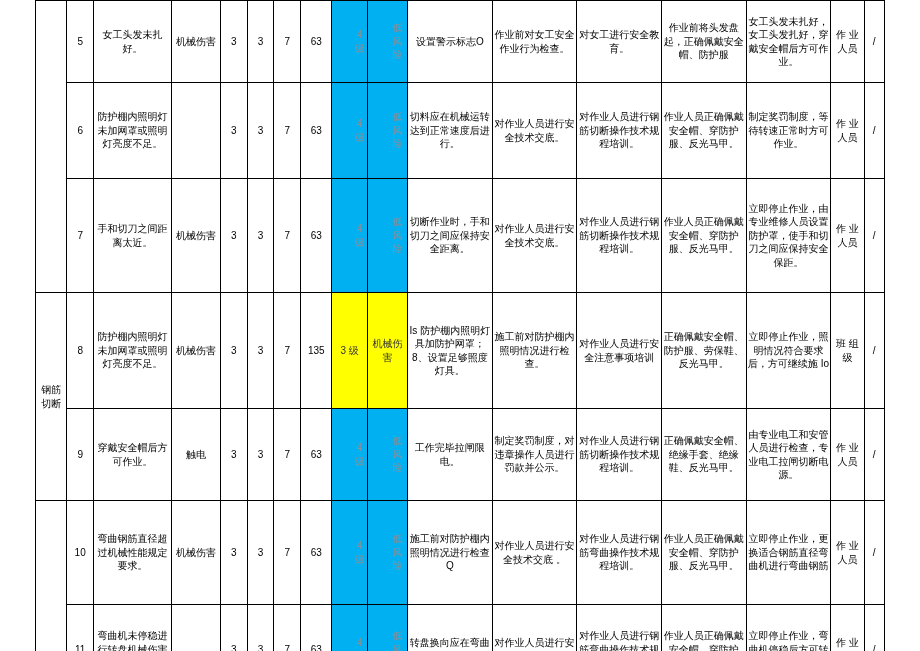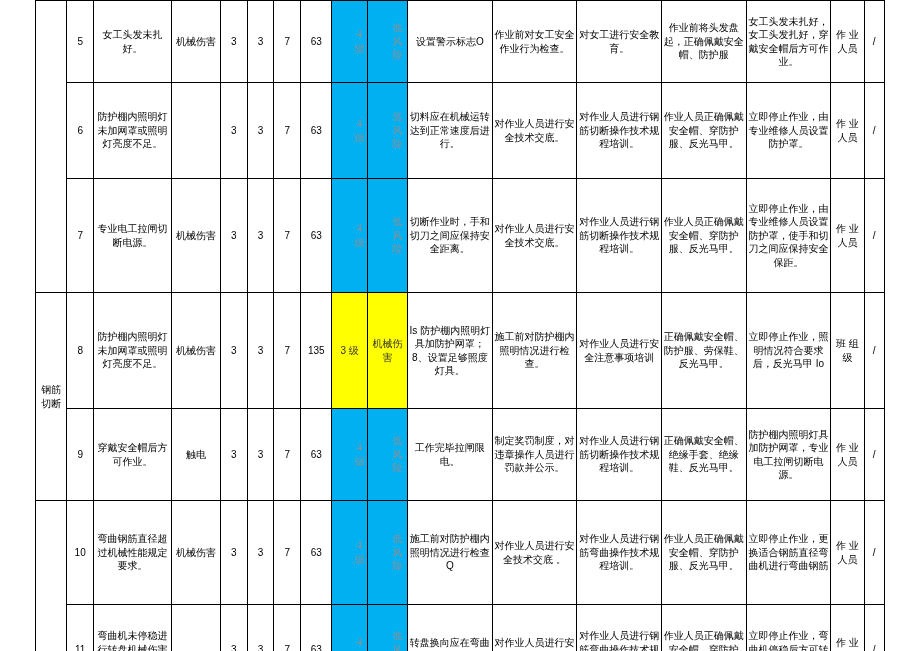--- a/index.html
+++ b/index.html
@@ -100,28 +100,28 @@
   <td>3</td>
   <td>3</td>
   <td>7</td>
   <td>63</td>
   <td class="blue">4 级</td>
   <td class="blue">低风险</td>
   <td>切料应在机械运转达到正常速度后进行。</td>
   <td>对作业人员进行安全技术交底。</td>
   <td>对作业人员进行钢筋切断操作技术规程培训。</td>
   <td>作业人员正确佩戴安全帽、穿防护服、反光马甲。</td>
-  <td>立即停止作业，由专业维修人员设置防护罩。</td>
+  <td>制定奖罚制度，等待转速正常时方可作业。</td>
   <td>作 业人员</td>
   <td>/</td>
 </tr>
 
 <tr class="tall7">
   <td>7</td>
-  <td>专业电工拉闸切断电源。</td>
+  <td>手和切刀之间距离太近。</td>
   <td>机械伤害</td>
   <td>3</td>
   <td>3</td>
   <td>7</td>
   <td>63</td>
   <td class="blue">4 级</td>
   <td class="blue">低风险</td>
   <td>切断作业时，手和切刀之间应保持安全距离。</td>
   <td>对作业人员进行安全技术交底。</td>
   <td>对作业人员进行钢筋切断操作技术规程培训。</td>
@@ -139,40 +139,40 @@
   <td>3</td>
   <td>3</td>
   <td>7</td>
   <td>135</td>
   <td class="yellow">3 级</td>
   <td class="yellow">机械伤害</td>
   <td>Is 防护棚内照明灯具加防护网罩；8、设置足够照度灯具。</td>
   <td>施工前对防护棚内照明情况进行检查。</td>
   <td>对作业人员进行安全注意事项培训</td>
   <td>正确佩戴安全帽、防护服、劳保鞋、反光马甲。</td>
-  <td>立即停止作业，照明情况符合要求后，反光马甲 Io</td>
+  <td>立即停止作业，照明情况符合要求后，方可继续施 Io</td>
   <td>班 组级</td>
   <td>/</td>
 </tr>
 
 <tr class="tall9">
   <td>9</td>
   <td>穿戴安全帽后方可作业。</td>
   <td>触电</td>
   <td>3</td>
   <td>3</td>
   <td>7</td>
   <td>63</td>
   <td class="blue">4 级</td>
   <td class="blue">低风险</td>
   <td>工作完毕拉闸限电。</td>
   <td>制定奖罚制度，对违章操作人员进行罚款并公示。</td>
   <td>对作业人员进行钢筋切断操作技术规程培训。</td>
   <td>正确佩戴安全帽、绝缘手套、绝缘鞋、反光马甲。</td>
-  <td>防护棚内照明灯具加防护网罩，专业电工拉闸切断电源。</td>
+  <td>由专业电工和安管人员进行检查，专业电工拉闸切断电源。</td>
   <td>作 业人员</td>
   <td>/</td>
 </tr>
 
 <tr class="tall10">
   <td rowspan="2" style="vertical-align:bottom">钢筋%¼</td>
   <td>10</td>
   <td>弯曲钢筋直径超过机械性能规定要求。</td>
   <td>机械伤害</td>
   <td>3</td>

